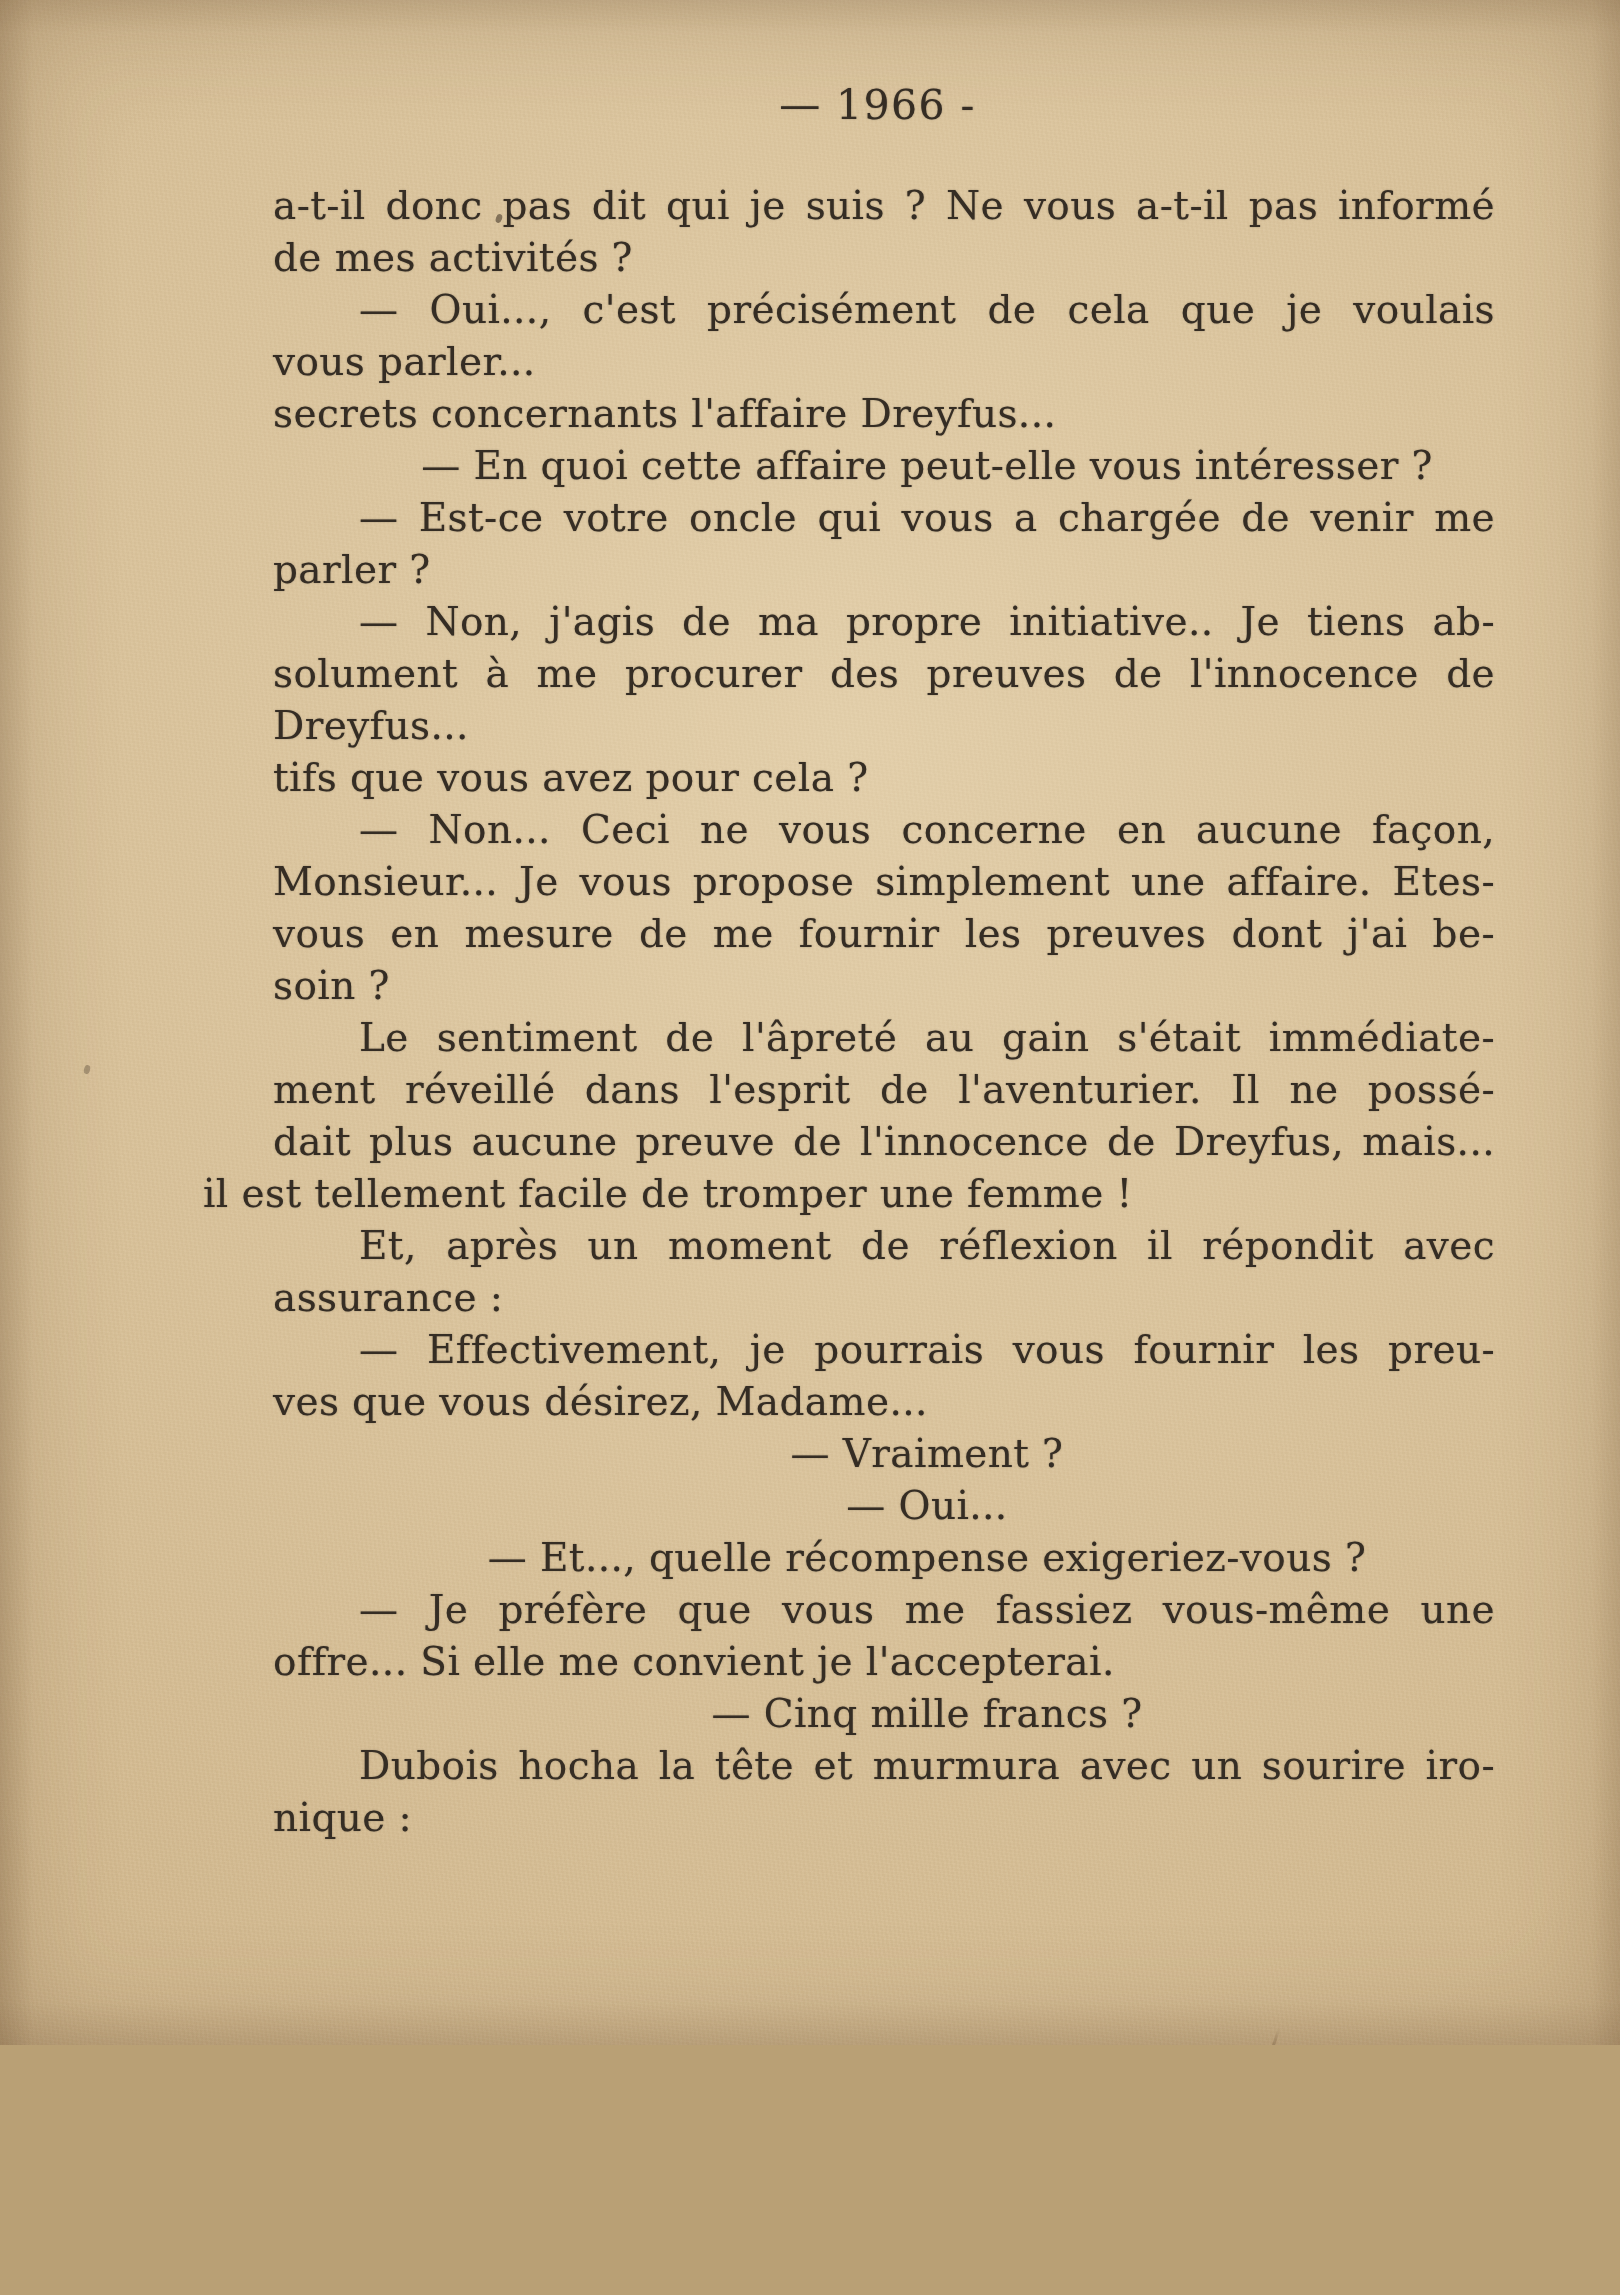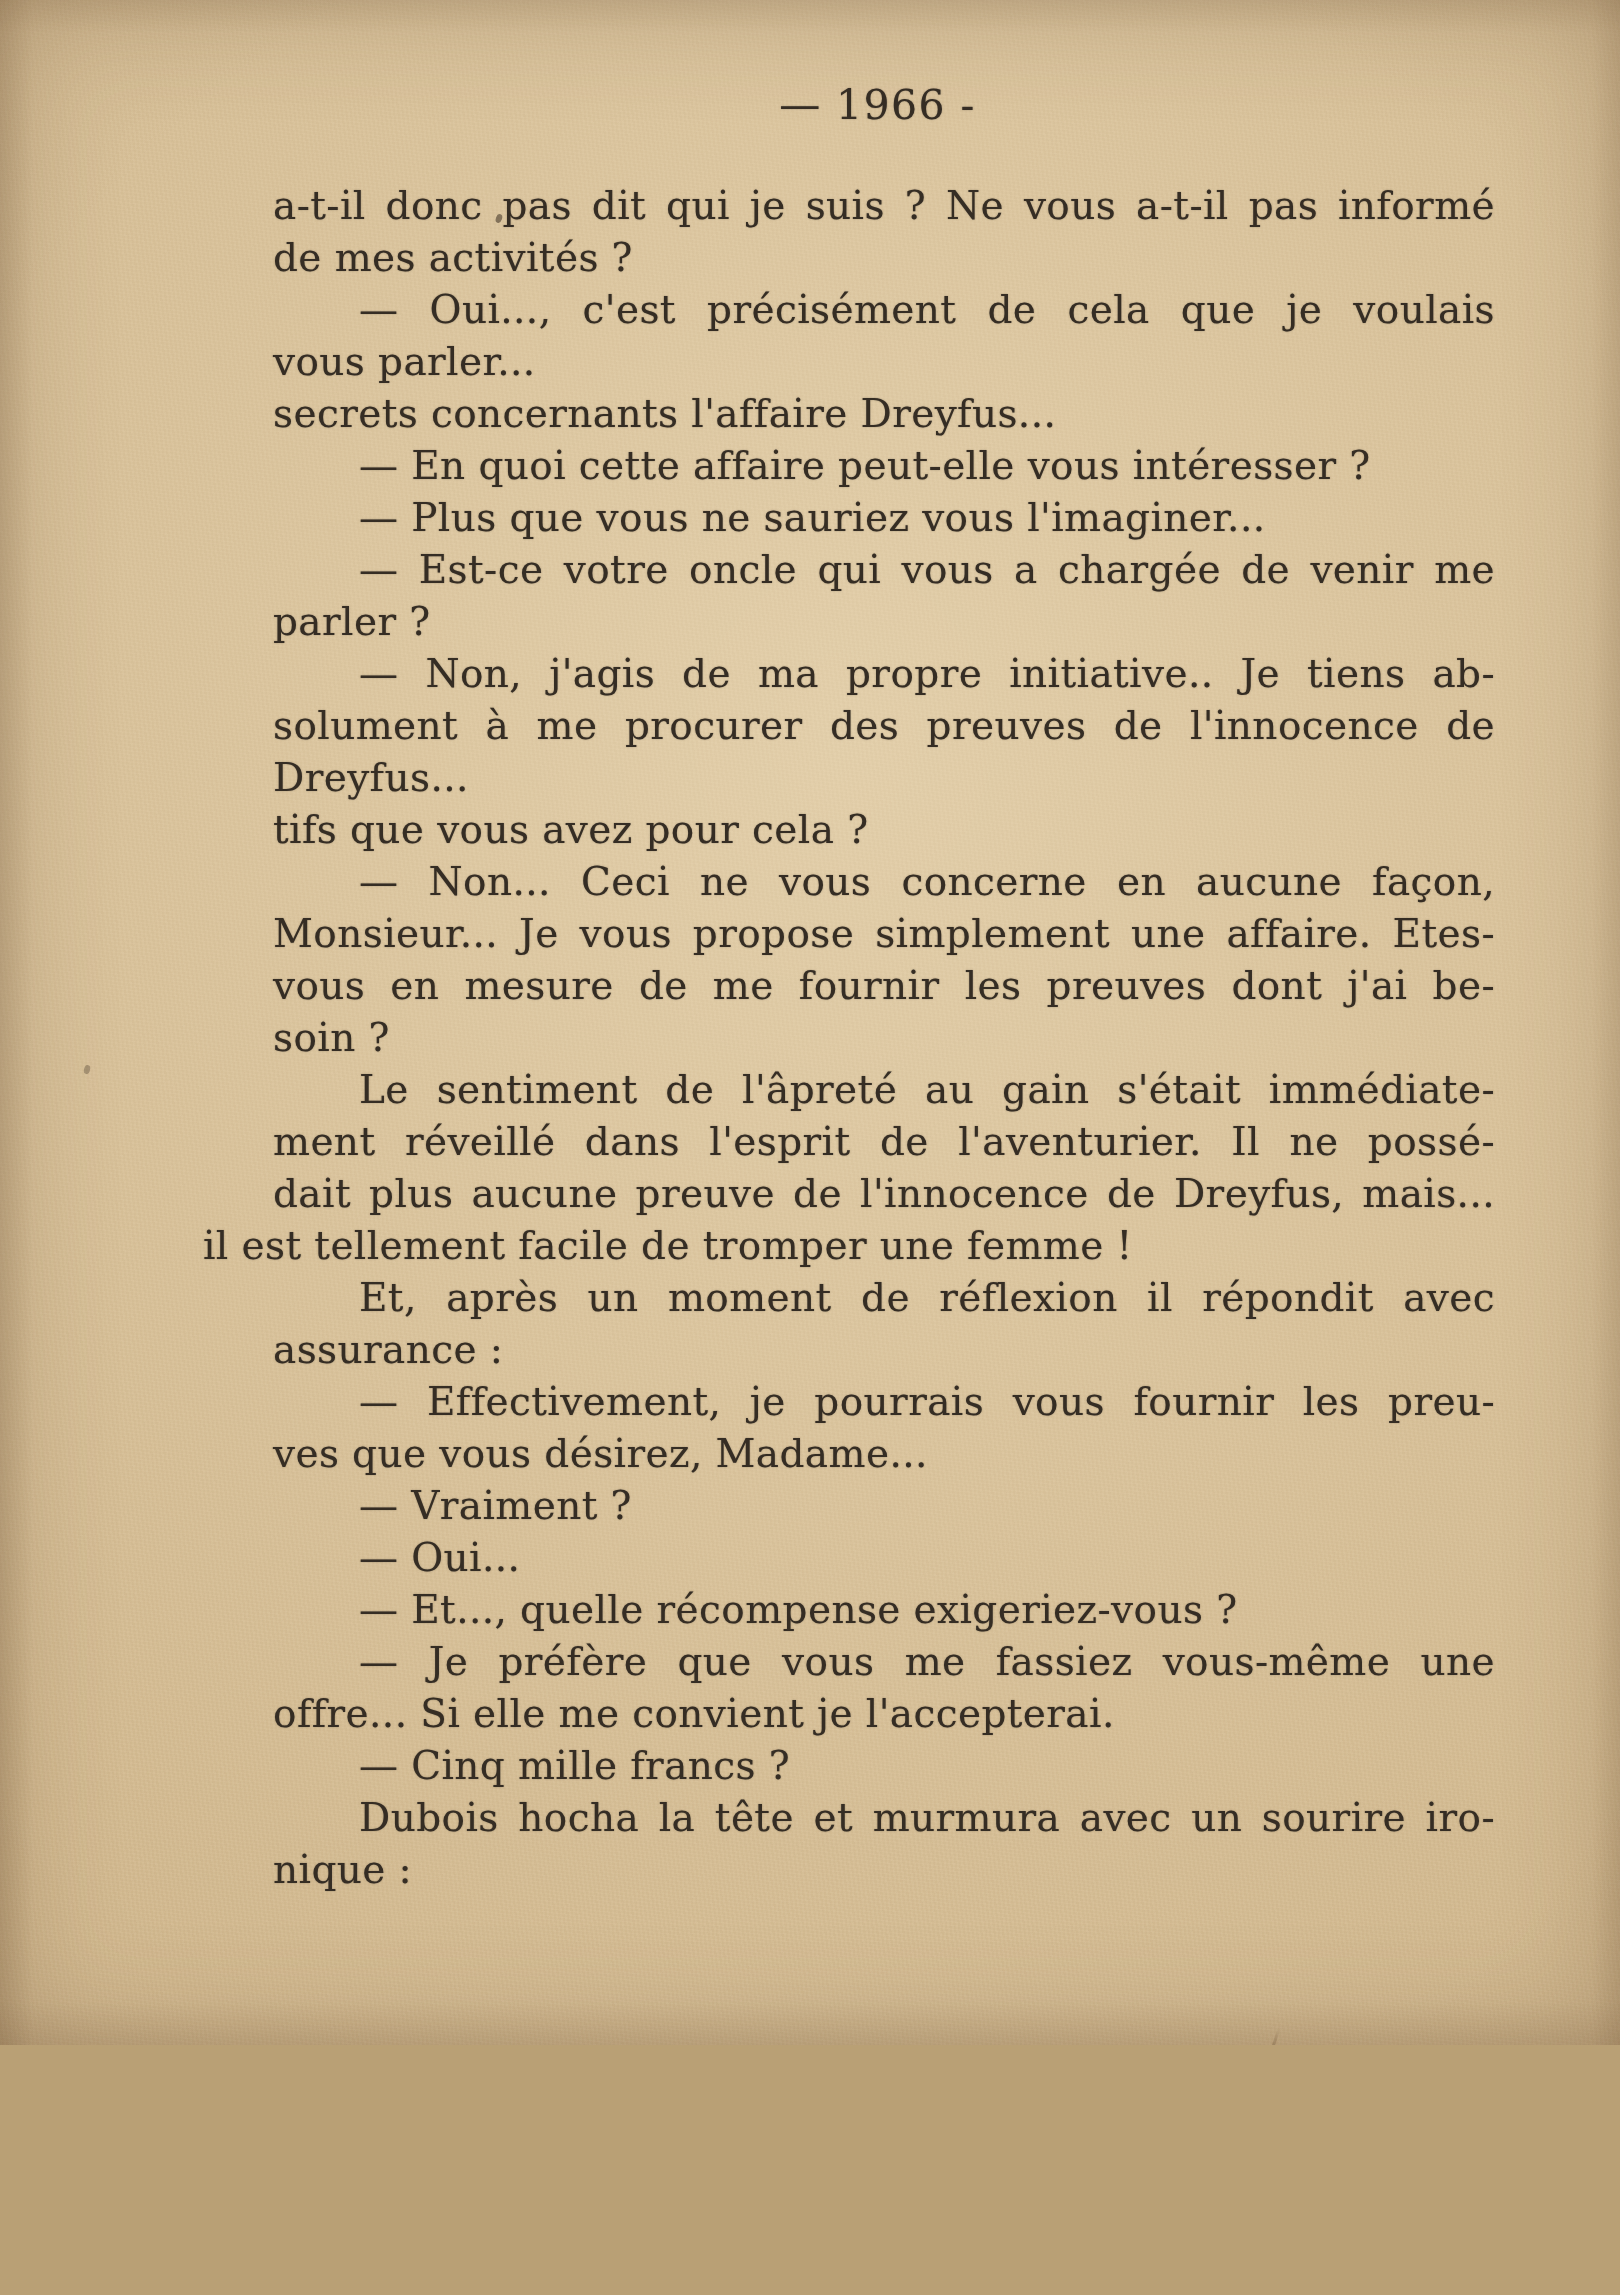--- a/index.html
+++ b/index.html
@@ -46,21 +46,21 @@
     left: 260px;
     width: 1235px;
     font-size: 39px;
     line-height: 52px;
     color: var(--ink, #352d24);
     text-shadow: 0 0 1.4px rgba(53,45,36,0.50);
     letter-spacing: 0.4px;
   }
 
   .line { height: 52px; margin-left: 13px; }
-  .line.indent { padding-left: 86px; }
+  .line.indent { padding-left: 86px; text-align: center; }
   .line.justify {
     text-align: justify;
     text-align-last: justify;
   }
 
   
   .artifact { position: absolute; pointer-events: none; }
   .speck-1 {
     left: 496px; top: 214px; width: 5.7px; height: 8.6px;
     border-radius: 50%; transform: rotate(20deg);
@@ -100,21 +100,20 @@
 <div class="page">
   <div class="page-header">— 1966 -</div>
 
   <div class="text-block">
       <div class="line justify">a-t-il donc pas dit qui je suis ? Ne vous a-t-il pas informé</div>
       <div class="line">de mes activités ?</div>
       <div class="line indent justify">— Oui..., c'est précisément de cela que je voulais</div>
       <div class="line">vous parler...</div>
       <div class="line">secrets concernants l'affaire Dreyfus...</div>
       <div class="line indent">— En quoi cette affaire peut-elle vous intéresser ?</div>
-      <div class="line indent">— Plus que vous ne sauriez vous l'imaginer...</div>
       <div class="line indent justify">— Est-ce votre oncle qui vous a chargée de venir me</div>
       <div class="line">parler ?</div>
       <div class="line indent justify">— Non, j'agis de ma propre initiative.. Je tiens ab-</div>
       <div class="line justify">solument à me procurer des preuves de l'innocence de</div>
       <div class="line">Dreyfus...</div>
       <div class="line">tifs que vous avez pour cela ?</div>
       <div class="line indent justify">— Non... Ceci ne vous concerne en aucune façon,</div>
       <div class="line justify">Monsieur... Je vous propose simplement une affaire. Etes-</div>
       <div class="line justify">vous en mesure de me fournir les preuves dont j'ai be-</div>
       <div class="line">soin ?</div>

